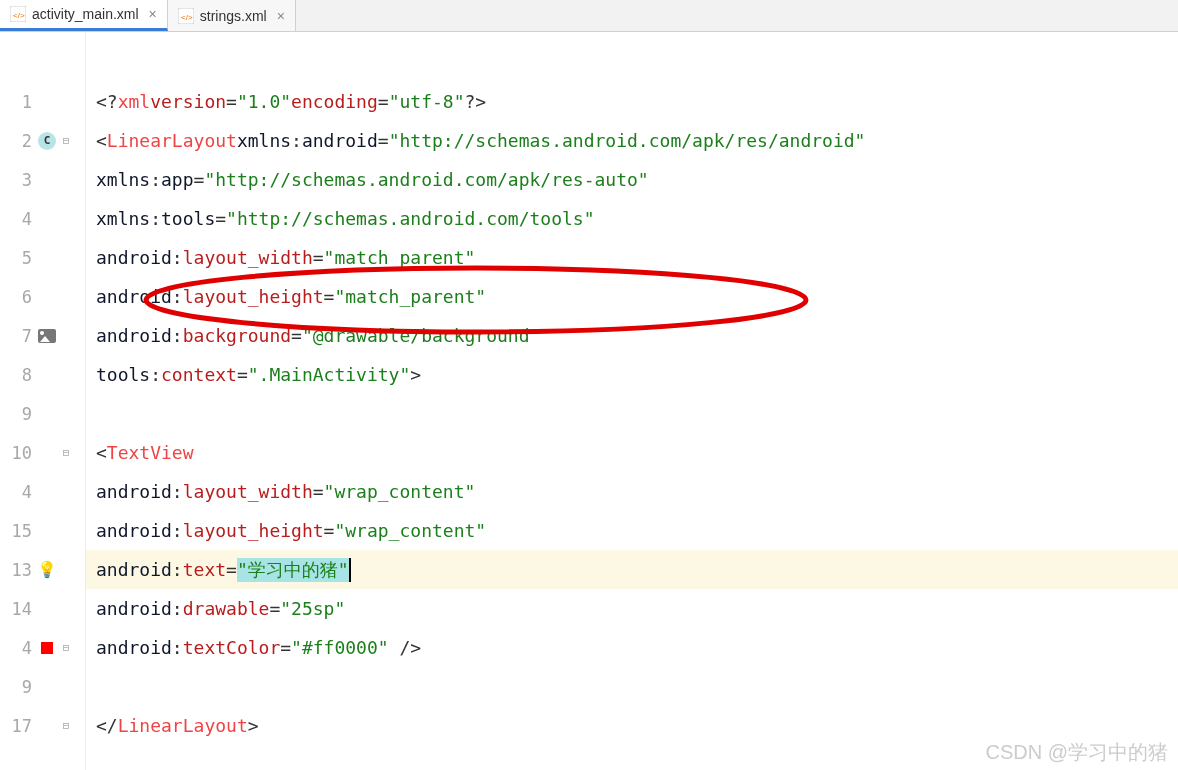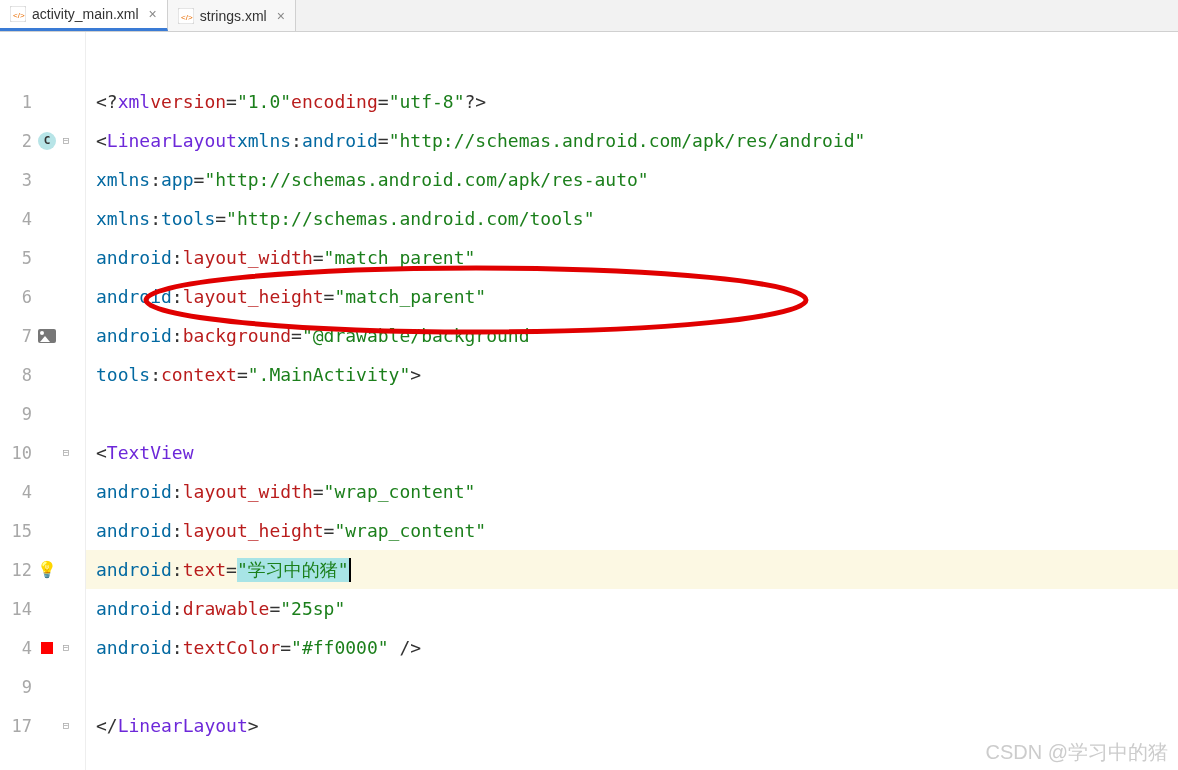--- a/index.html
+++ b/index.html
@@ -97,22 +97,22 @@
   display: flex;
   align-items: center;
   white-space: pre;
   position: relative;
   padding-left: 10px;
 }
 .code-line.current {
   background: #fcf8e3;
 }
 .t-punct { color: #333; }
-.t-tag { color: #6d28d9; }
-.t-ns { color: #0369a1; }
+.t-tag { color: #ef4444; }
+.t-ns { color: #0f172a; }
 .t-attr { color: #b91c1c; }
 .t-val { color: #1b7f1b; font-weight: 500; }
 .sel { background: #a8e4e6; }
 .cursor {
   display:inline-block;
   width:2px;
   height:24px;
   background:#000;
   vertical-align:middle;
 }
@@ -229,21 +229,21 @@
         <span class="line-num">4</span>
         <span class="gutter-ico"></span>
         <span class="fold-col"></span>
       </div>
     <div class="gutter-row">
         <span class="line-num">15</span>
         <span class="gutter-ico"></span>
         <span class="fold-col"></span>
       </div>
     <div class="gutter-row">
-        <span class="line-num">12</span>
+        <span class="line-num">13</span>
         <span class="gutter-ico">
           <span class="bulb-ico">💡</span>
         </span>
         <span class="fold-col"></span>
       </div>
     <div class="gutter-row">
         <span class="line-num">14</span>
         <span class="gutter-ico"></span>
         <span class="fold-col"></span>
       </div>

